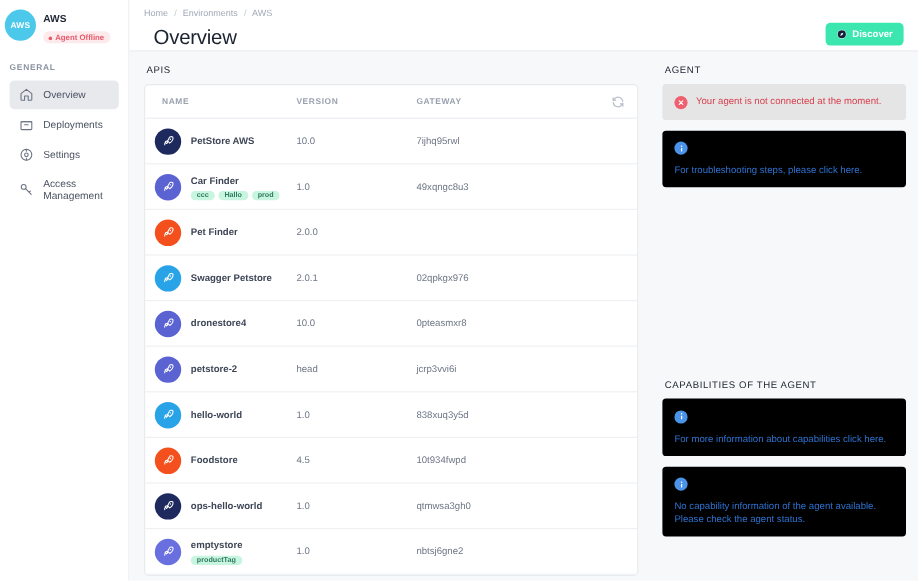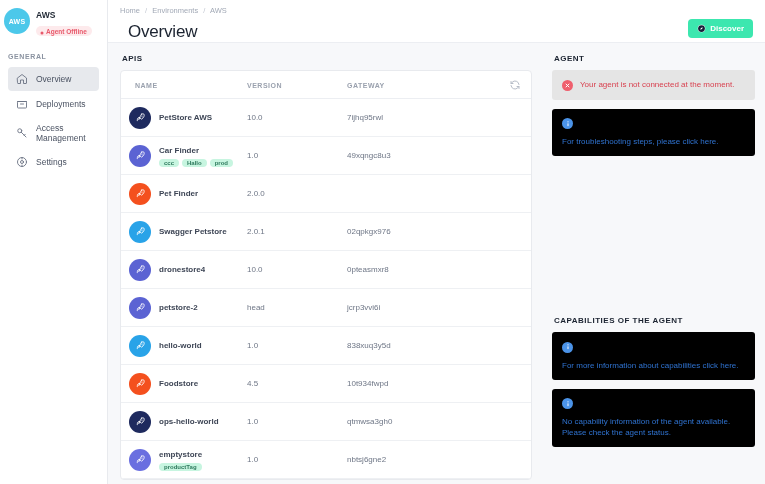--- a/index.html
+++ b/index.html
@@ -72,21 +72,21 @@
   .content {
     flex: 1; display: flex; gap: 0;
     background: #f7f8fa;
     border-top: 1px solid #eceef2;
     overflow: hidden;
   }
   .col-left { flex: 0 0 434px; padding: 10px 10px 0 12px; overflow: hidden; }
   .col-right { flex: 1; padding: 10px 10px 0 10px; overflow: hidden; }
 
   .panel-heading {
-    font-size: 8px; font-weight: bold; color: #1b2330;
+    font-size: 8px; font-weight: normal; color: #1b2330;
     letter-spacing: .5px; padding: 1px 0 7px 2px;
   }
 
   
   .table-card {
     background: #ffffff;
     border: 1px solid #e8eaee;
     border-radius: 4px;
     overflow: hidden;
   }
@@ -188,36 +188,36 @@
             <rect x="3" y="7" width="18" height="13" rx="1.5"></rect>
             <path d="M3 7h18M9 12h6"></path>
           </svg>
       </span>
       <span class="nav-label">Deployments</span>
     </div>
 
     <div class="nav-item">
       <span class="nav-icon">
         <svg viewBox="0 0 24 24" width="12" height="12" fill="none" stroke="#6b7383" stroke-width="1.8" stroke-linecap="round" stroke-linejoin="round">
-            <circle cx="7.5" cy="7.5" r="4"></circle>
-            <path d="M10.5 10.5L20 20M16.5 16.5l2-2"></path>
-          </svg>
-      </span>
-      <span class="nav-label">Access Management</span>
-    </div>
-
-    <div class="nav-item">
-      <span class="nav-icon">
-        <svg viewBox="0 0 24 24" width="12" height="12" fill="none" stroke="#6b7383" stroke-width="1.8" stroke-linecap="round" stroke-linejoin="round">
             <circle cx="12" cy="12" r="9"></circle>
             <circle cx="12" cy="12" r="3"></circle>
             <path d="M12 3v3M12 18v3"></path>
           </svg>
       </span>
       <span class="nav-label">Settings</span>
+    </div>
+
+    <div class="nav-item">
+      <span class="nav-icon">
+        <svg viewBox="0 0 24 24" width="12" height="12" fill="none" stroke="#6b7383" stroke-width="1.8" stroke-linecap="round" stroke-linejoin="round">
+            <circle cx="7.5" cy="7.5" r="4"></circle>
+            <path d="M10.5 10.5L20 20M16.5 16.5l2-2"></path>
+          </svg>
+      </span>
+      <span class="nav-label">Access Management</span>
     </div>
   </aside>
 
   <section class="main">
     <div class="topbar">
       <div class="breadcrumb">
         <span>Home</span>
         <span class="sep">/</span>
         <span>Environments</span>
         <span class="sep">/</span>

